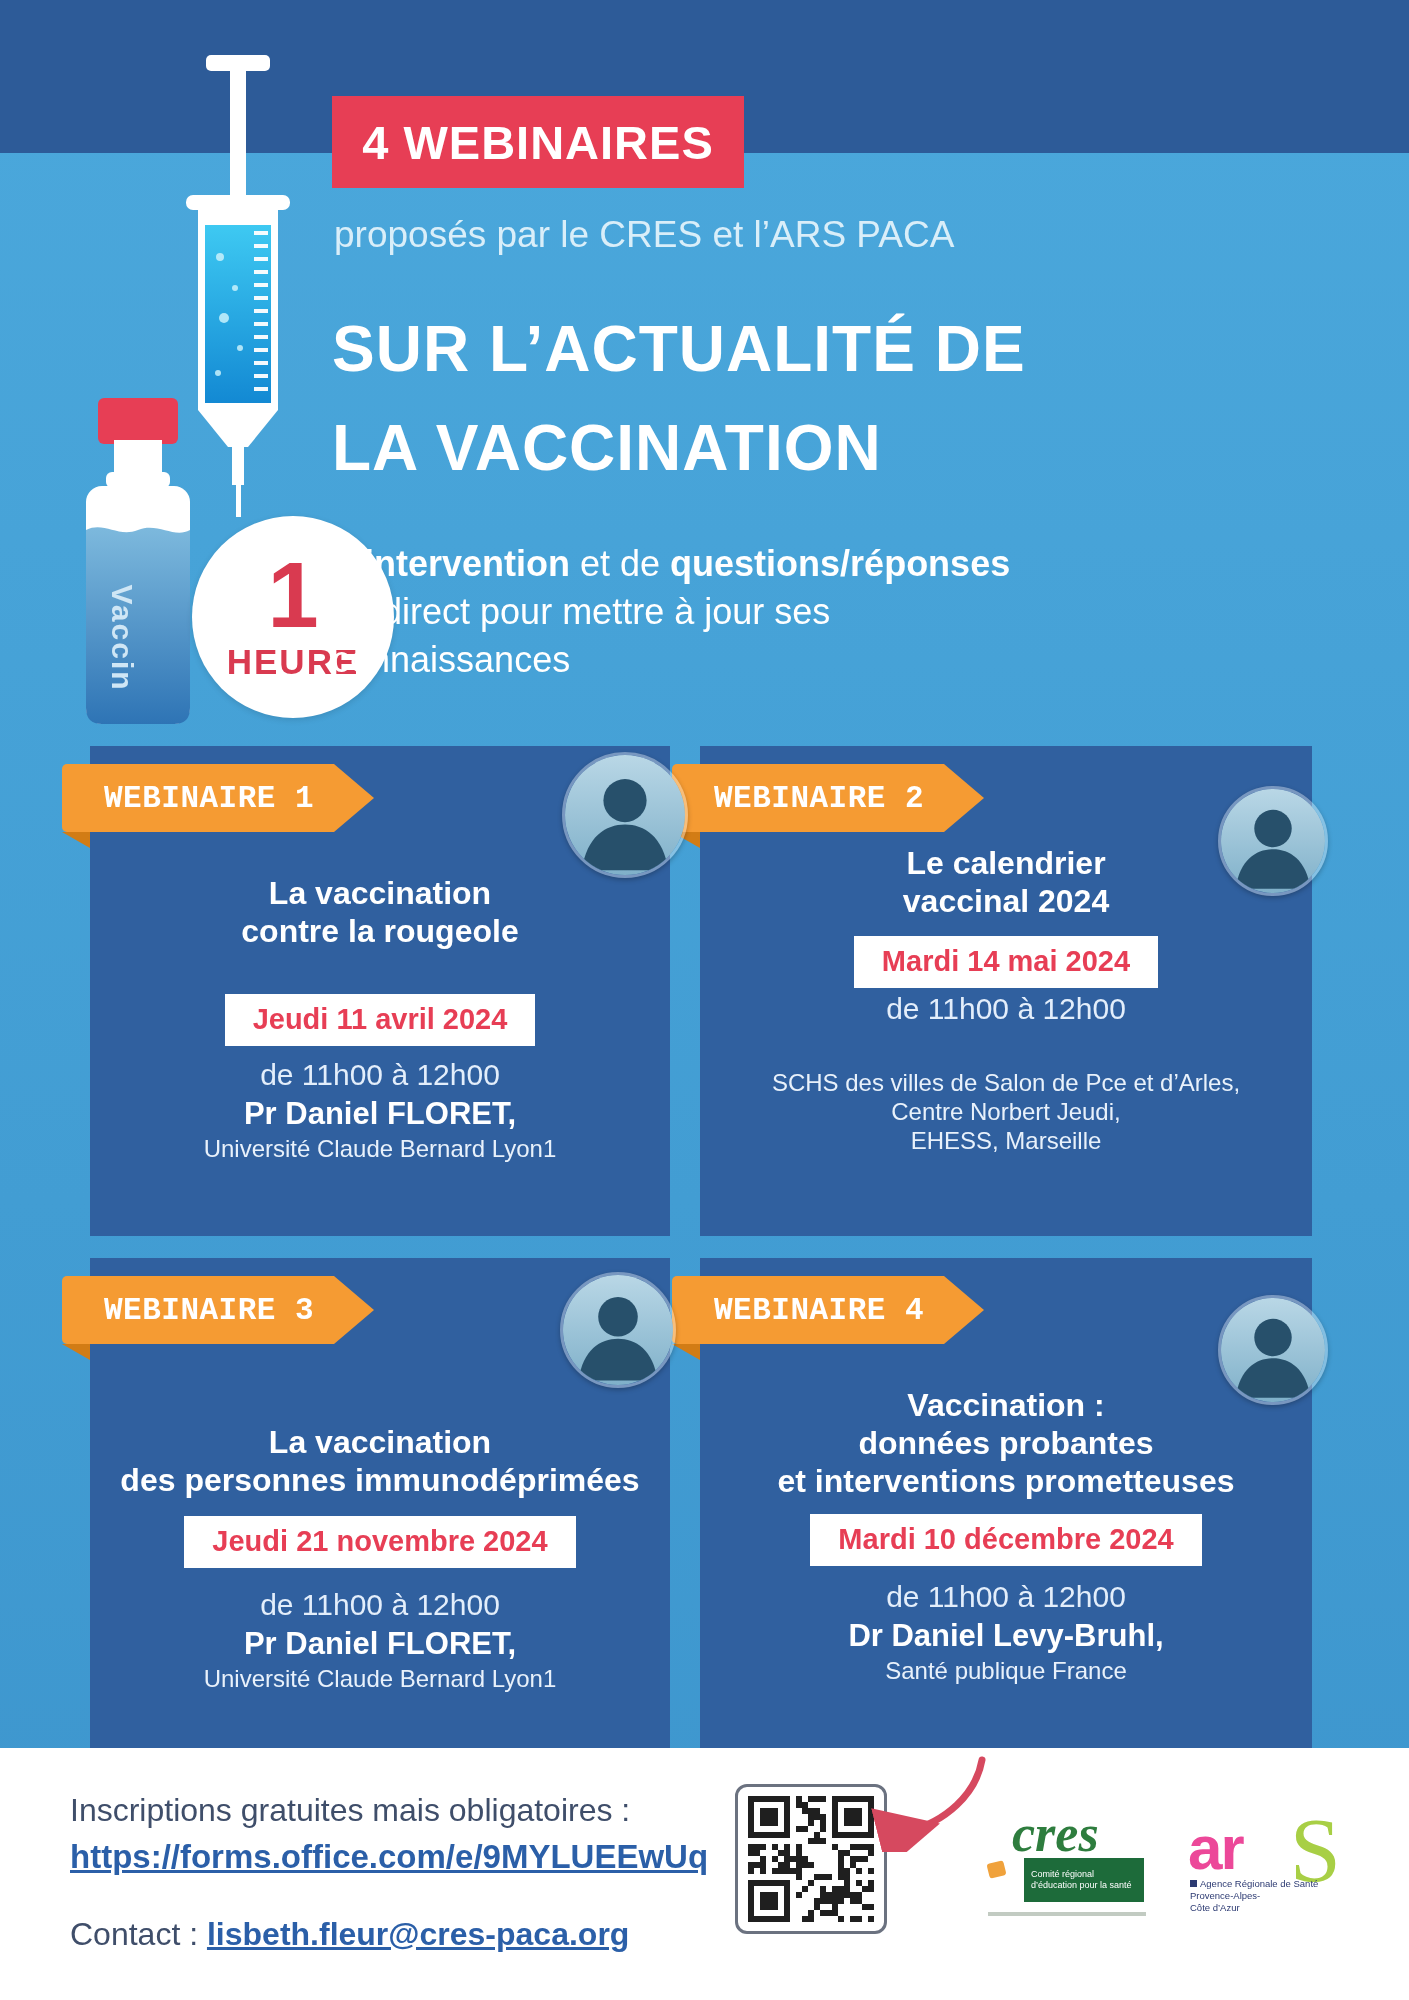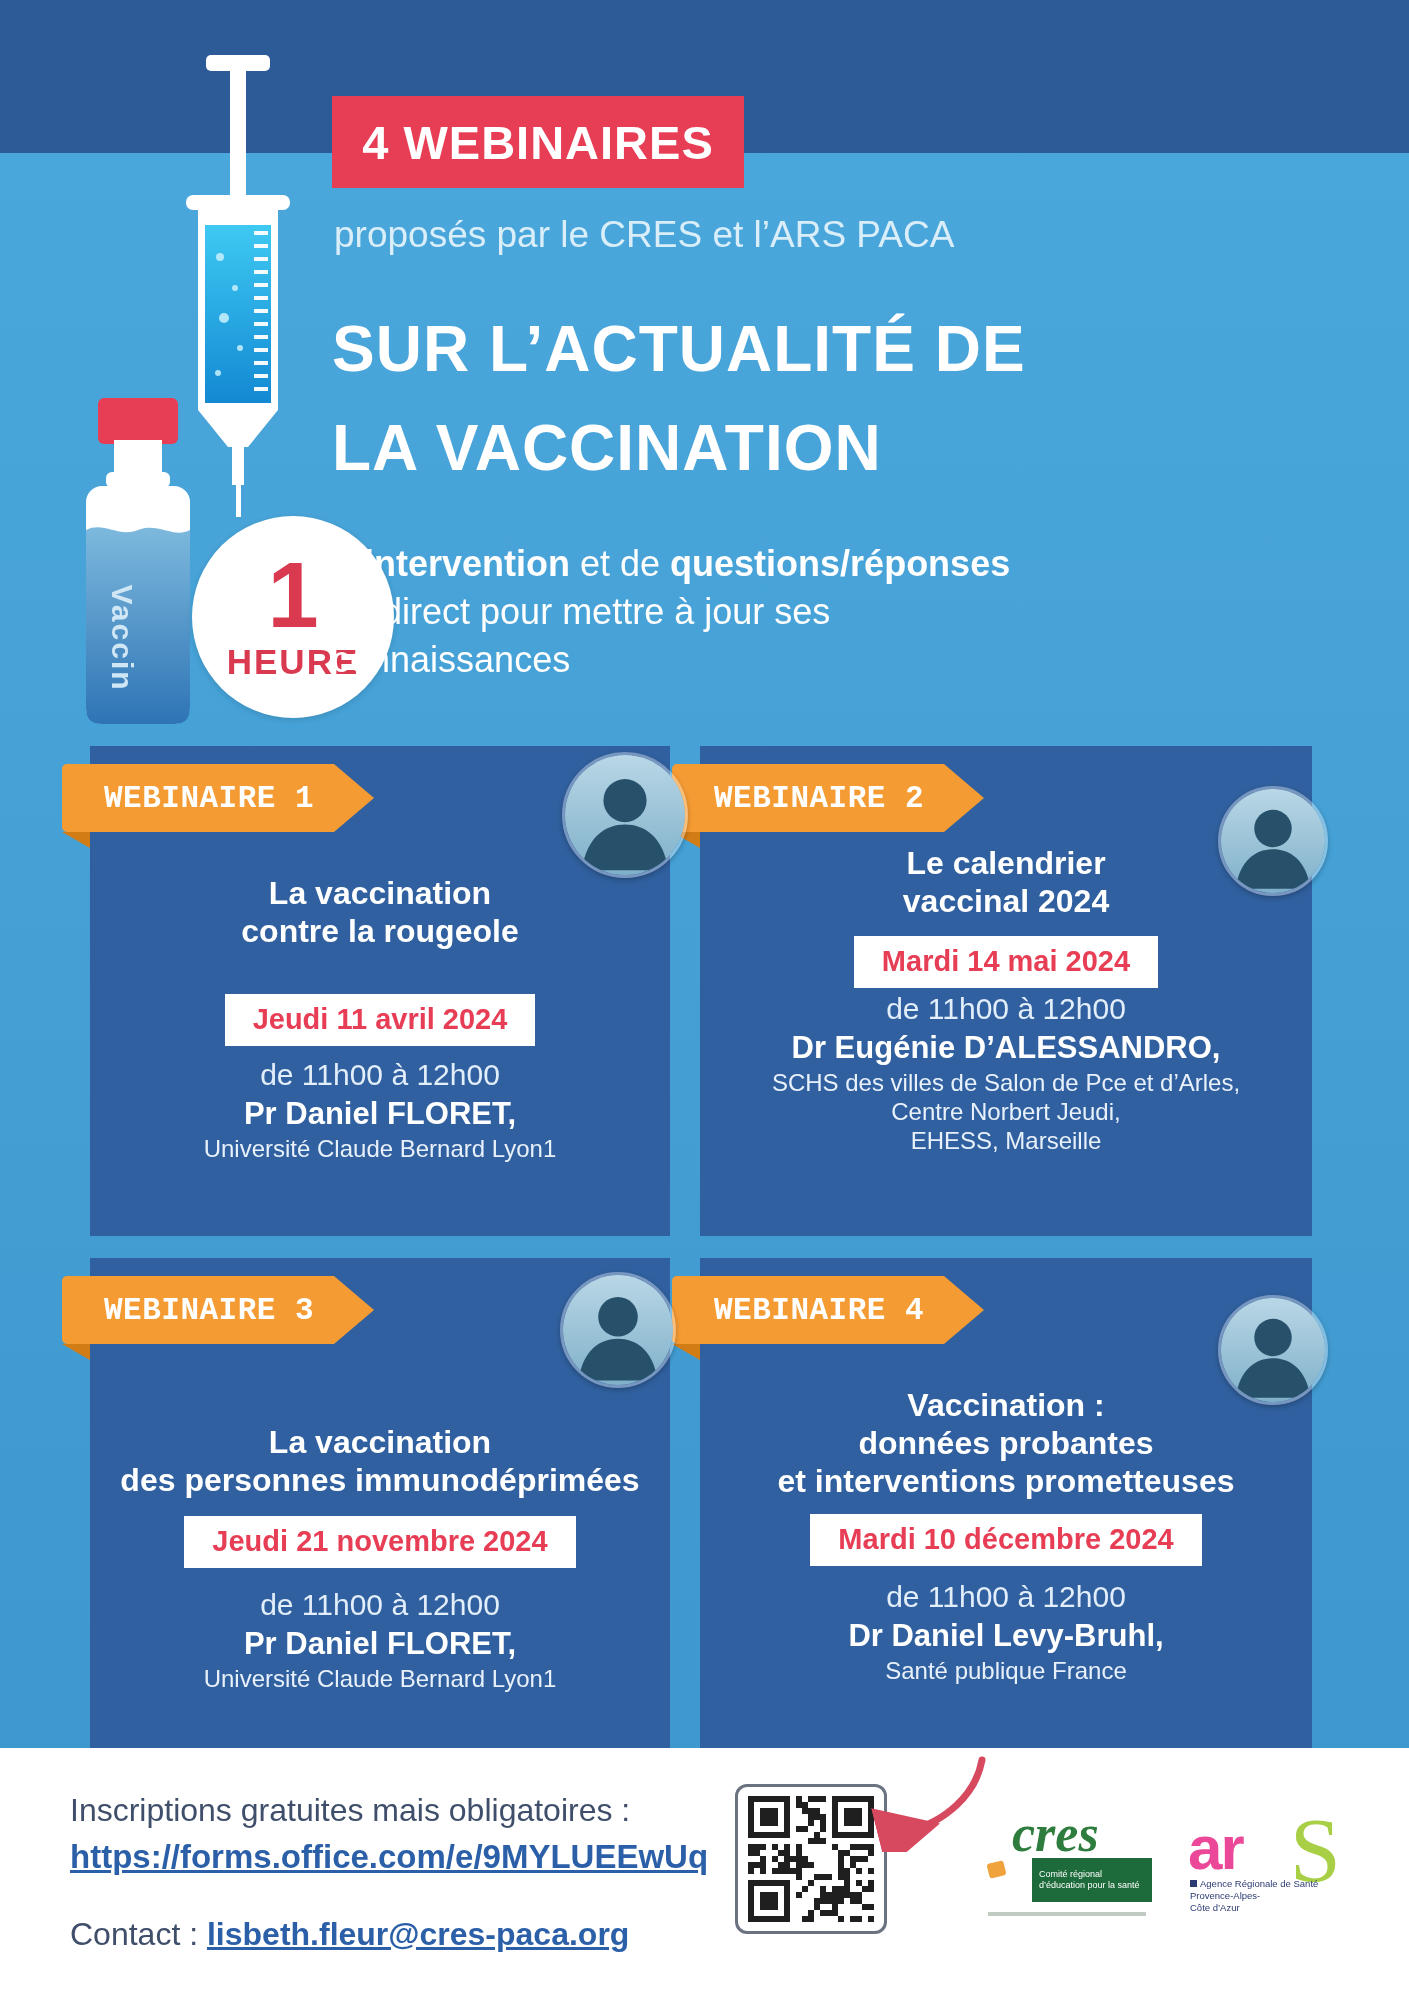--- a/index.html
+++ b/index.html
@@ -77,21 +77,21 @@
 
   .qr-box{position:absolute;left:735px;top:36px;width:152px;height:150px;background:#fff;
           border:3px solid #6b7280;border-radius:12px;display:flex;align-items:center;justify-content:center;}
   .arrow-svg{position:absolute;left:862px;top:4px;}
 
   .cres-logo{position:absolute;left:982px;top:70px;width:170px;height:100px;}
   .cres-script{position:absolute;left:30px;top:-14px;font-family:"Liberation Serif",serif;
                font-style:italic;font-weight:bold;font-size:52px;color:#2e7d3e;}
   .cres-dot{position:absolute;left:6px;top:44px;width:17px;height:15px;background:#f0a23c;
             border-radius:3px;transform:rotate(-14deg);}
-  .cres-box{position:absolute;right:0;top:40px;width:120px;height:44px;background:#1d6b3a;color:#fff;
+  .cres-box{position:absolute;right:8px;top:40px;width:120px;height:44px;background:#1d6b3a;color:#fff;
             font-size:9px;line-height:11px;display:flex;flex-direction:column;justify-content:center;padding-left:7px;}
   .cres-bar{position:absolute;left:6px;bottom:2px;width:158px;height:4px;background:#8fa08f;opacity:.55;}
 
   .ars-logo{position:absolute;left:1188px;top:72px;width:155px;height:96px;}
   .ars-ar{position:absolute;left:0;top:-8px;font-size:62px;font-weight:bold;color:#ec4899;letter-spacing:-2px;}
   .ars-s{position:absolute;right:2px;top:-16px;font-family:"Liberation Serif",serif;
          font-size:92px;color:#a8cf45;line-height:92px;}
   .ars-lines{position:absolute;left:2px;top:58px;font-size:9.5px;line-height:12px;color:#2c3a72;}
   .ars-lines .b{display:inline-block;width:7px;height:7px;background:#2c3a72;margin-right:3px;}
 </style>
@@ -199,21 +199,20 @@
   <div class="card card-2">
     <div class="tag">WEBINAIRE 2</div>
     <div class="cardblock w-title" style="top:98px">
       <div>Le calendrier</div>
       <div>vaccinal 2024</div>
     </div>
     <div class="cardblock" style="top:190px">
       <span class="date-band">Mardi 14 mai 2024</span>
     </div>
     <div class="cardblock w-time" style="top:246px">de 11h00 à 12h00</div>
-    <div class="cardblock w-speaker" style="top:284px">Dr Eugénie D’ALESSANDRO,</div>
     <div class="cardblock w-affil" style="top:322px">
       <div>SCHS des villes de Salon de Pce et d’Arles,</div>
       <div>Centre Norbert Jeudi,</div>
       <div>EHESS, Marseille</div>
     </div>
   </div>
 
   <div class="card card-3">
     <div class="tag">WEBINAIRE 3</div>
     <div class="cardblock w-title" style="top:165px">

